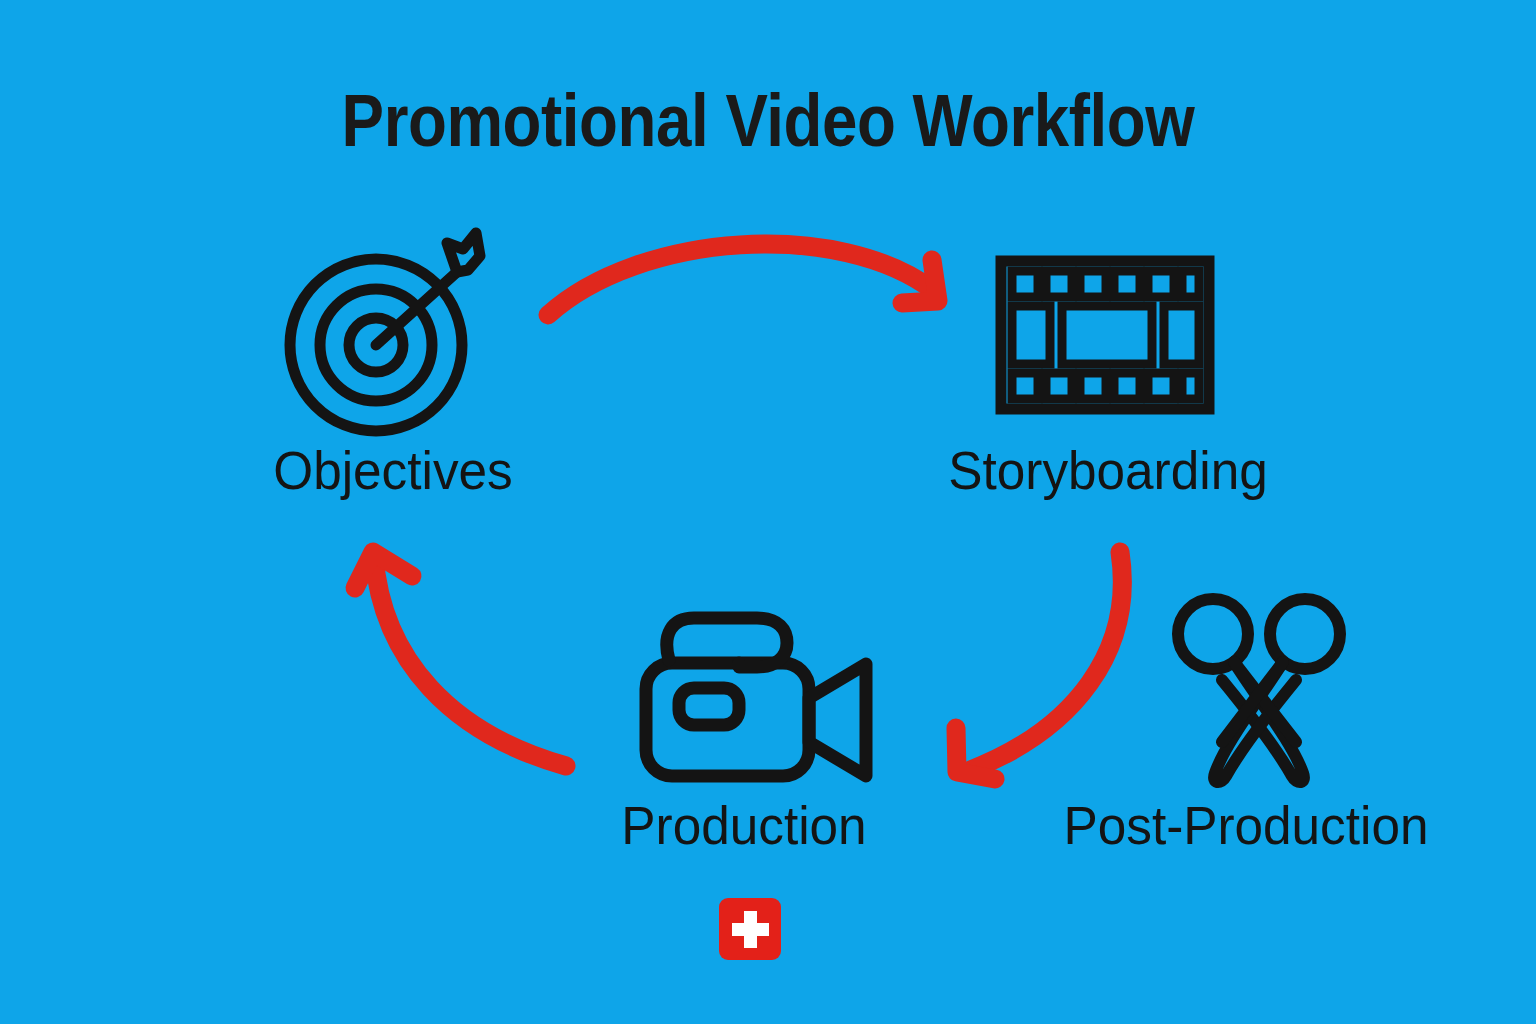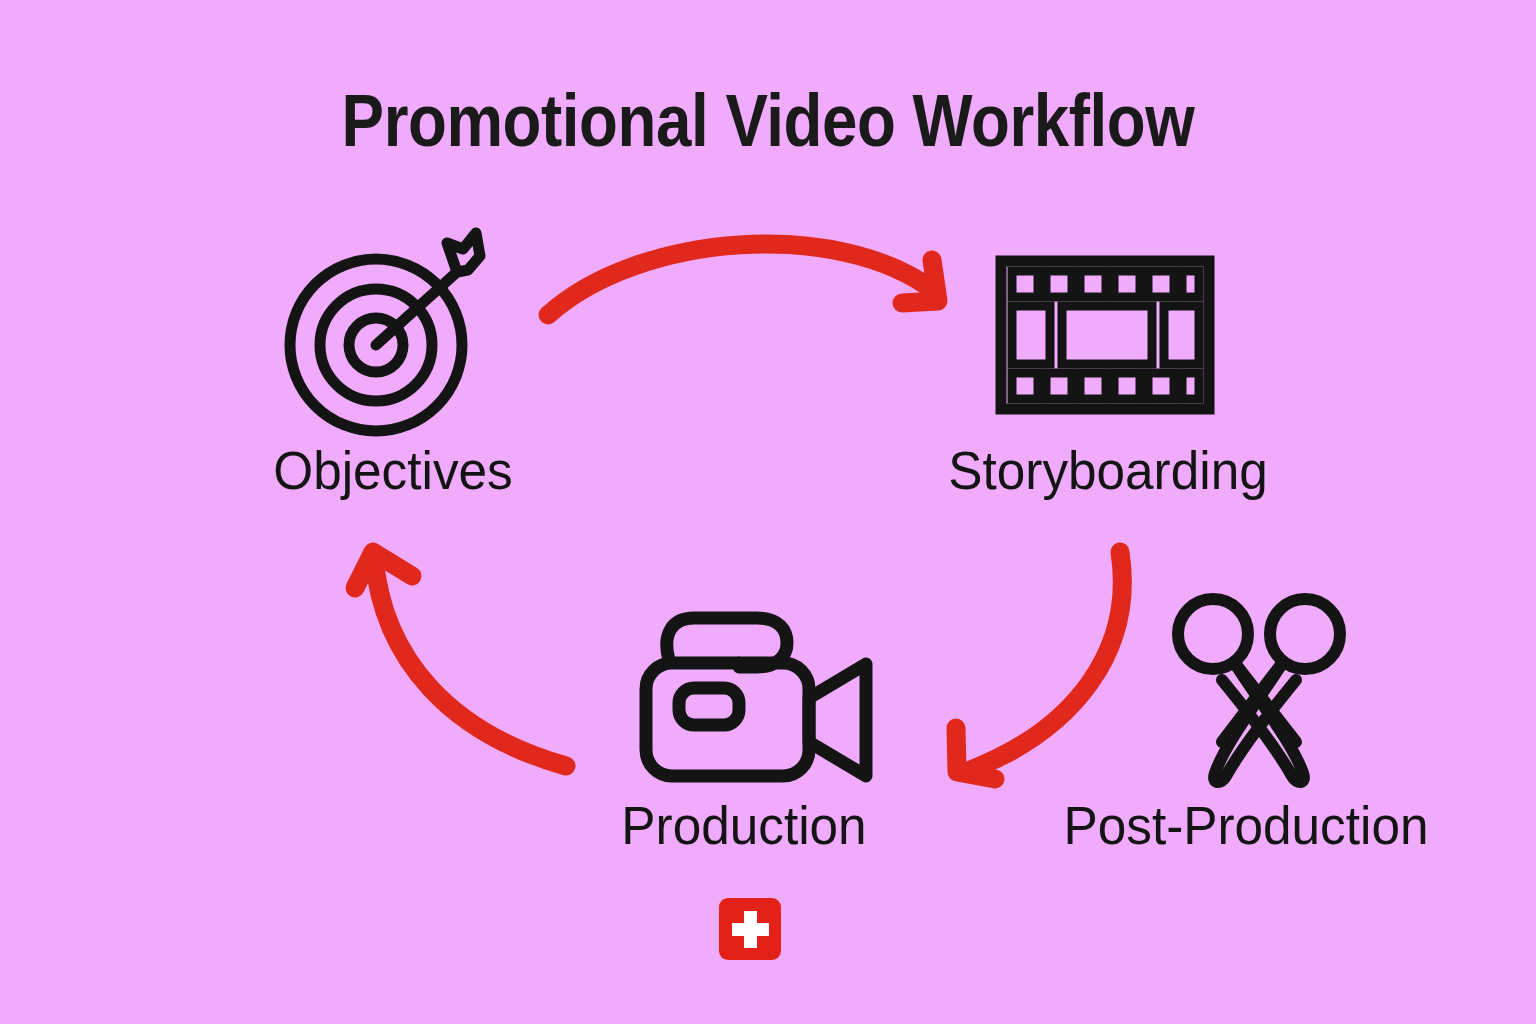--- a/index.html
+++ b/index.html
@@ -12,21 +12,21 @@
     height: 1024px;
     background: #fcfbf8;
     font-family: "Liberation Sans", sans-serif;
     overflow: hidden;
     position: relative;
   }
   #canvas {
     position: relative;
     width: 1536px;
     height: 1024px;
-    background: #f0abfc;
+    background: #0ea5e9;
   }
   .stage-svg {
     position: absolute;
     left: 0;
     top: 0;
     width: 1536px;
     height: 1024px;
     display: block;
   }
   .title {

